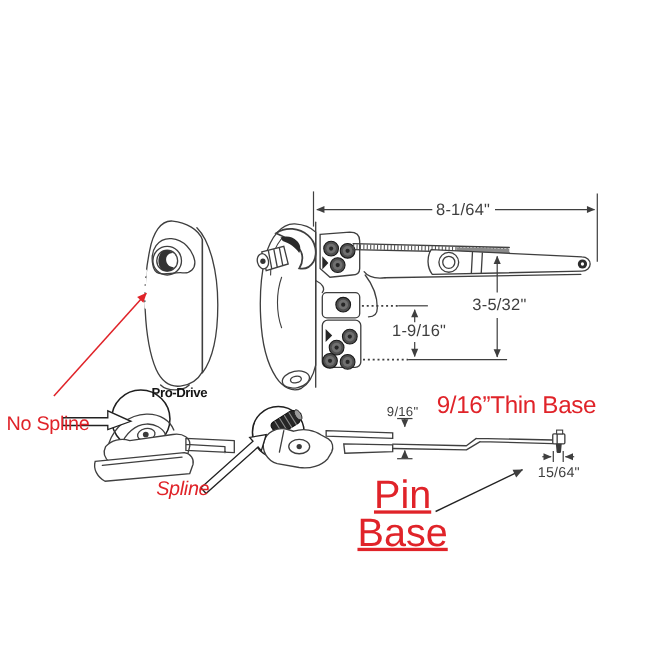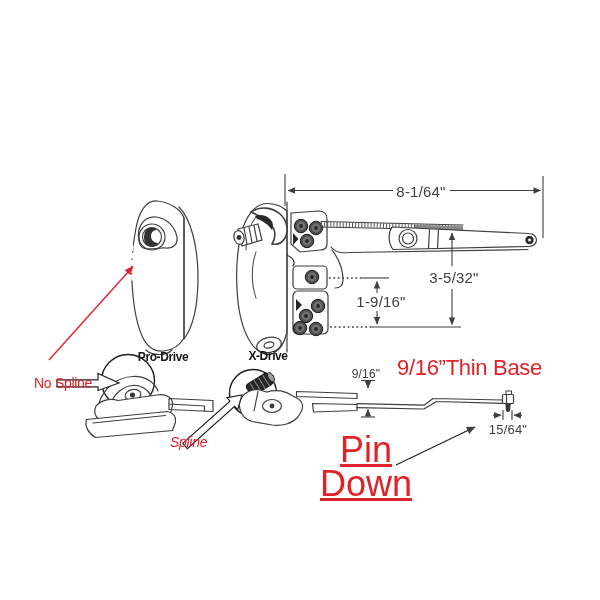--- a/index.html
+++ b/index.html
@@ -5,21 +5,21 @@
   html,body{margin:0;padding:0;background:#fff;}
   body{width:600px;height:600px;font-family:"Liberation Sans","DejaVu Sans",sans-serif;}
   .stage{position:relative;width:600px;height:600px;background:#fff;overflow:hidden;}
   .stage svg{position:absolute;left:0;top:0;}
   .t{position:absolute;white-space:nowrap;line-height:1.1;}
   .dim{color:var(--ink,#3d3d3d);font-size:15px;letter-spacing:.2px;transform:translate(-50%,-50%);}
   .dim-sm{font-size:12px;}
   .dim-md{font-size:13px;}
   .blabel{color:var(--label,#141414);font-weight:700;font-size:12px;letter-spacing:-.4px;transform:translateX(-50%);}
   .red{color:var(--red,#e02329);}
-  .callout-sm{font-size:14px;letter-spacing:-.3px;margin-left:28px;}
+  .callout-sm{font-size:18px;letter-spacing:-.3px;}
   .thinbase{font-size:22px;letter-spacing:-.3px;}
   .pindown{font-size:36px;transform:translateX(-50%);text-decoration:underline;}
   .sk{stroke:var(--ink,#3f3f3f);}
   .sk-red{stroke:var(--red,#e02329);}
   .fl-ink{fill:var(--ink,#3a3a3a);}
   .fl-red{fill:var(--red,#e02329);}
 </style>
 </head>
 <body>
 
@@ -212,21 +212,20 @@
   </g>
 </svg>
 
   <div class="t dim" style="left:421px;top:192px;">8-1/64"</div>
   <div class="t dim" style="left:454px;top:278px;">3-5/32"</div>
   <div class="t dim" style="left:381px;top:302px;">1-9/16"</div>
   <div class="t dim dim-sm" style="left:366px;top:375px;">9/16"</div>
   <div class="t dim dim-md" style="left:508px;top:430px;">15/64"</div>
 
   <div class="t blabel" style="left:163px;top:351px;">Pro-Drive</div>
-  <div class="t blabel" style="left:268px;top:350px;">X-Drive</div>
 
   <div class="t red callout-sm" style="left:6px;top:376px;">No Spline</div>
   <div class="t red callout-sm" style="left:142px;top:435px;font-style:italic;">Spline</div>
   <div class="t red thinbase" style="left:397px;top:356px;">9/16”Thin Base</div>
   <div class="t red pindown" style="left:366px;top:430px;">Pin</div>
-  <div class="t red pindown" style="left:366px;top:464px;">Down</div>
+  <div class="t red pindown" style="left:366px;top:464px;">Base</div>
 
 </div>
 
 </body></html>

